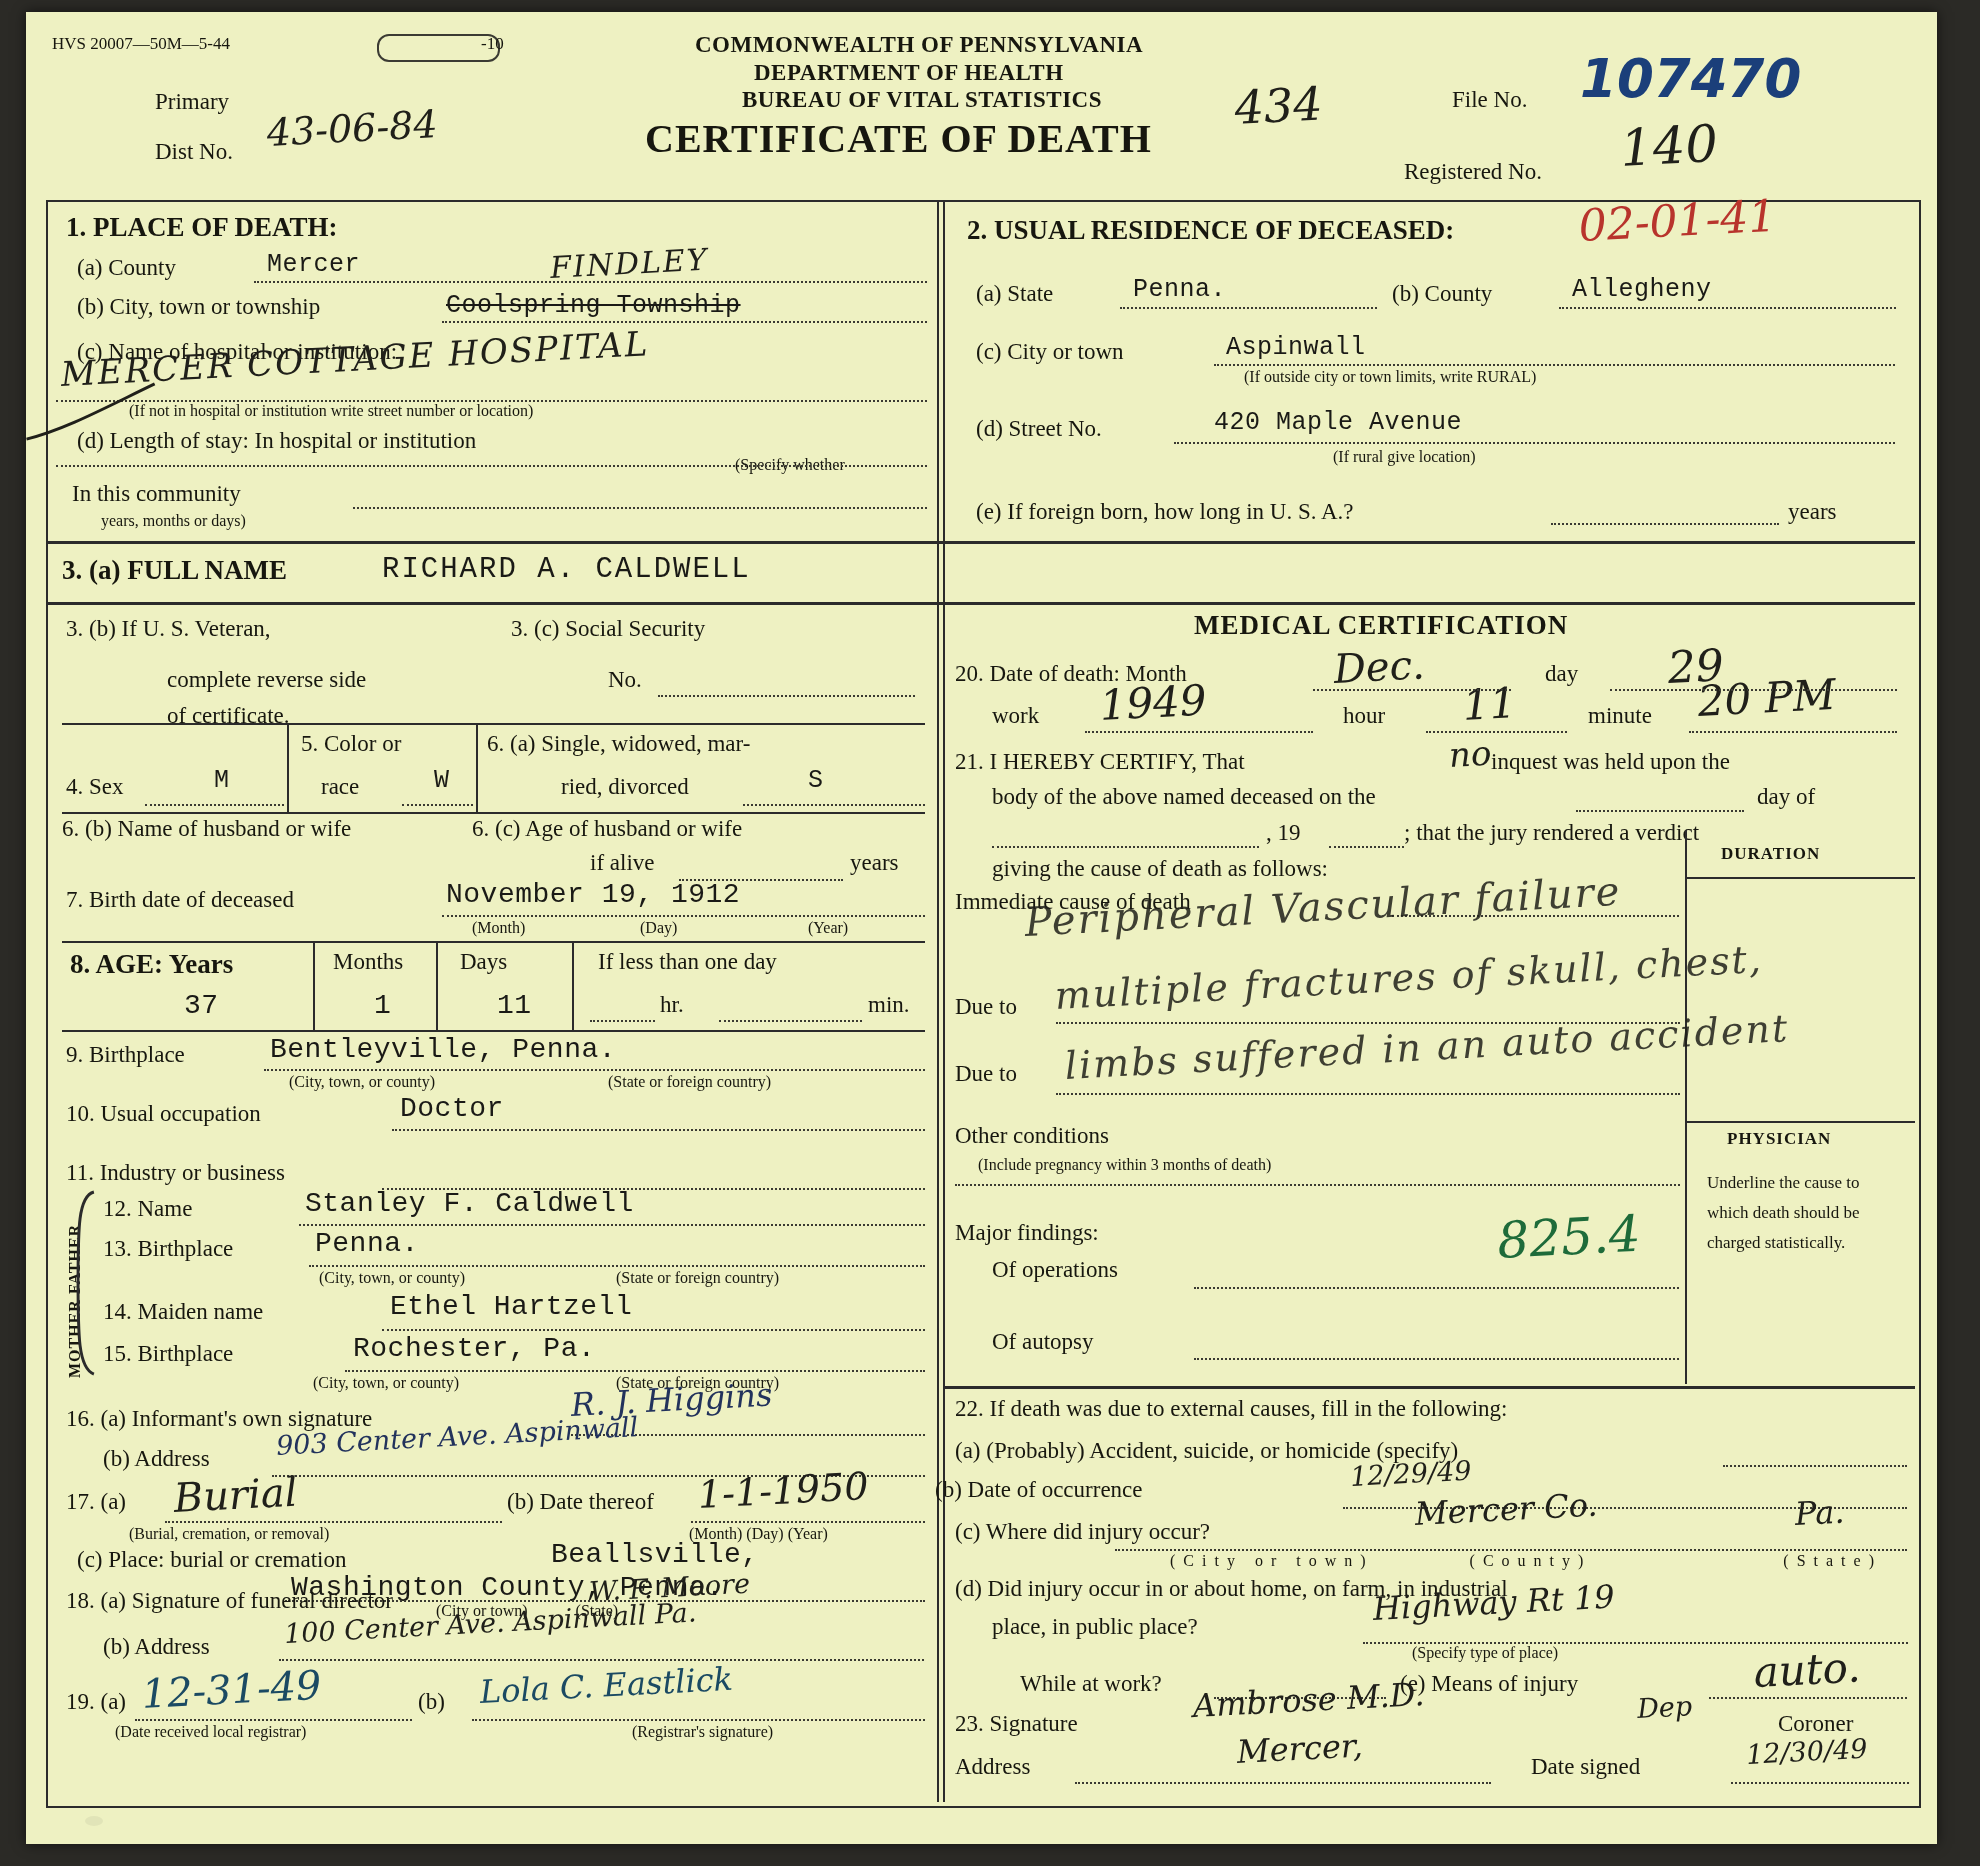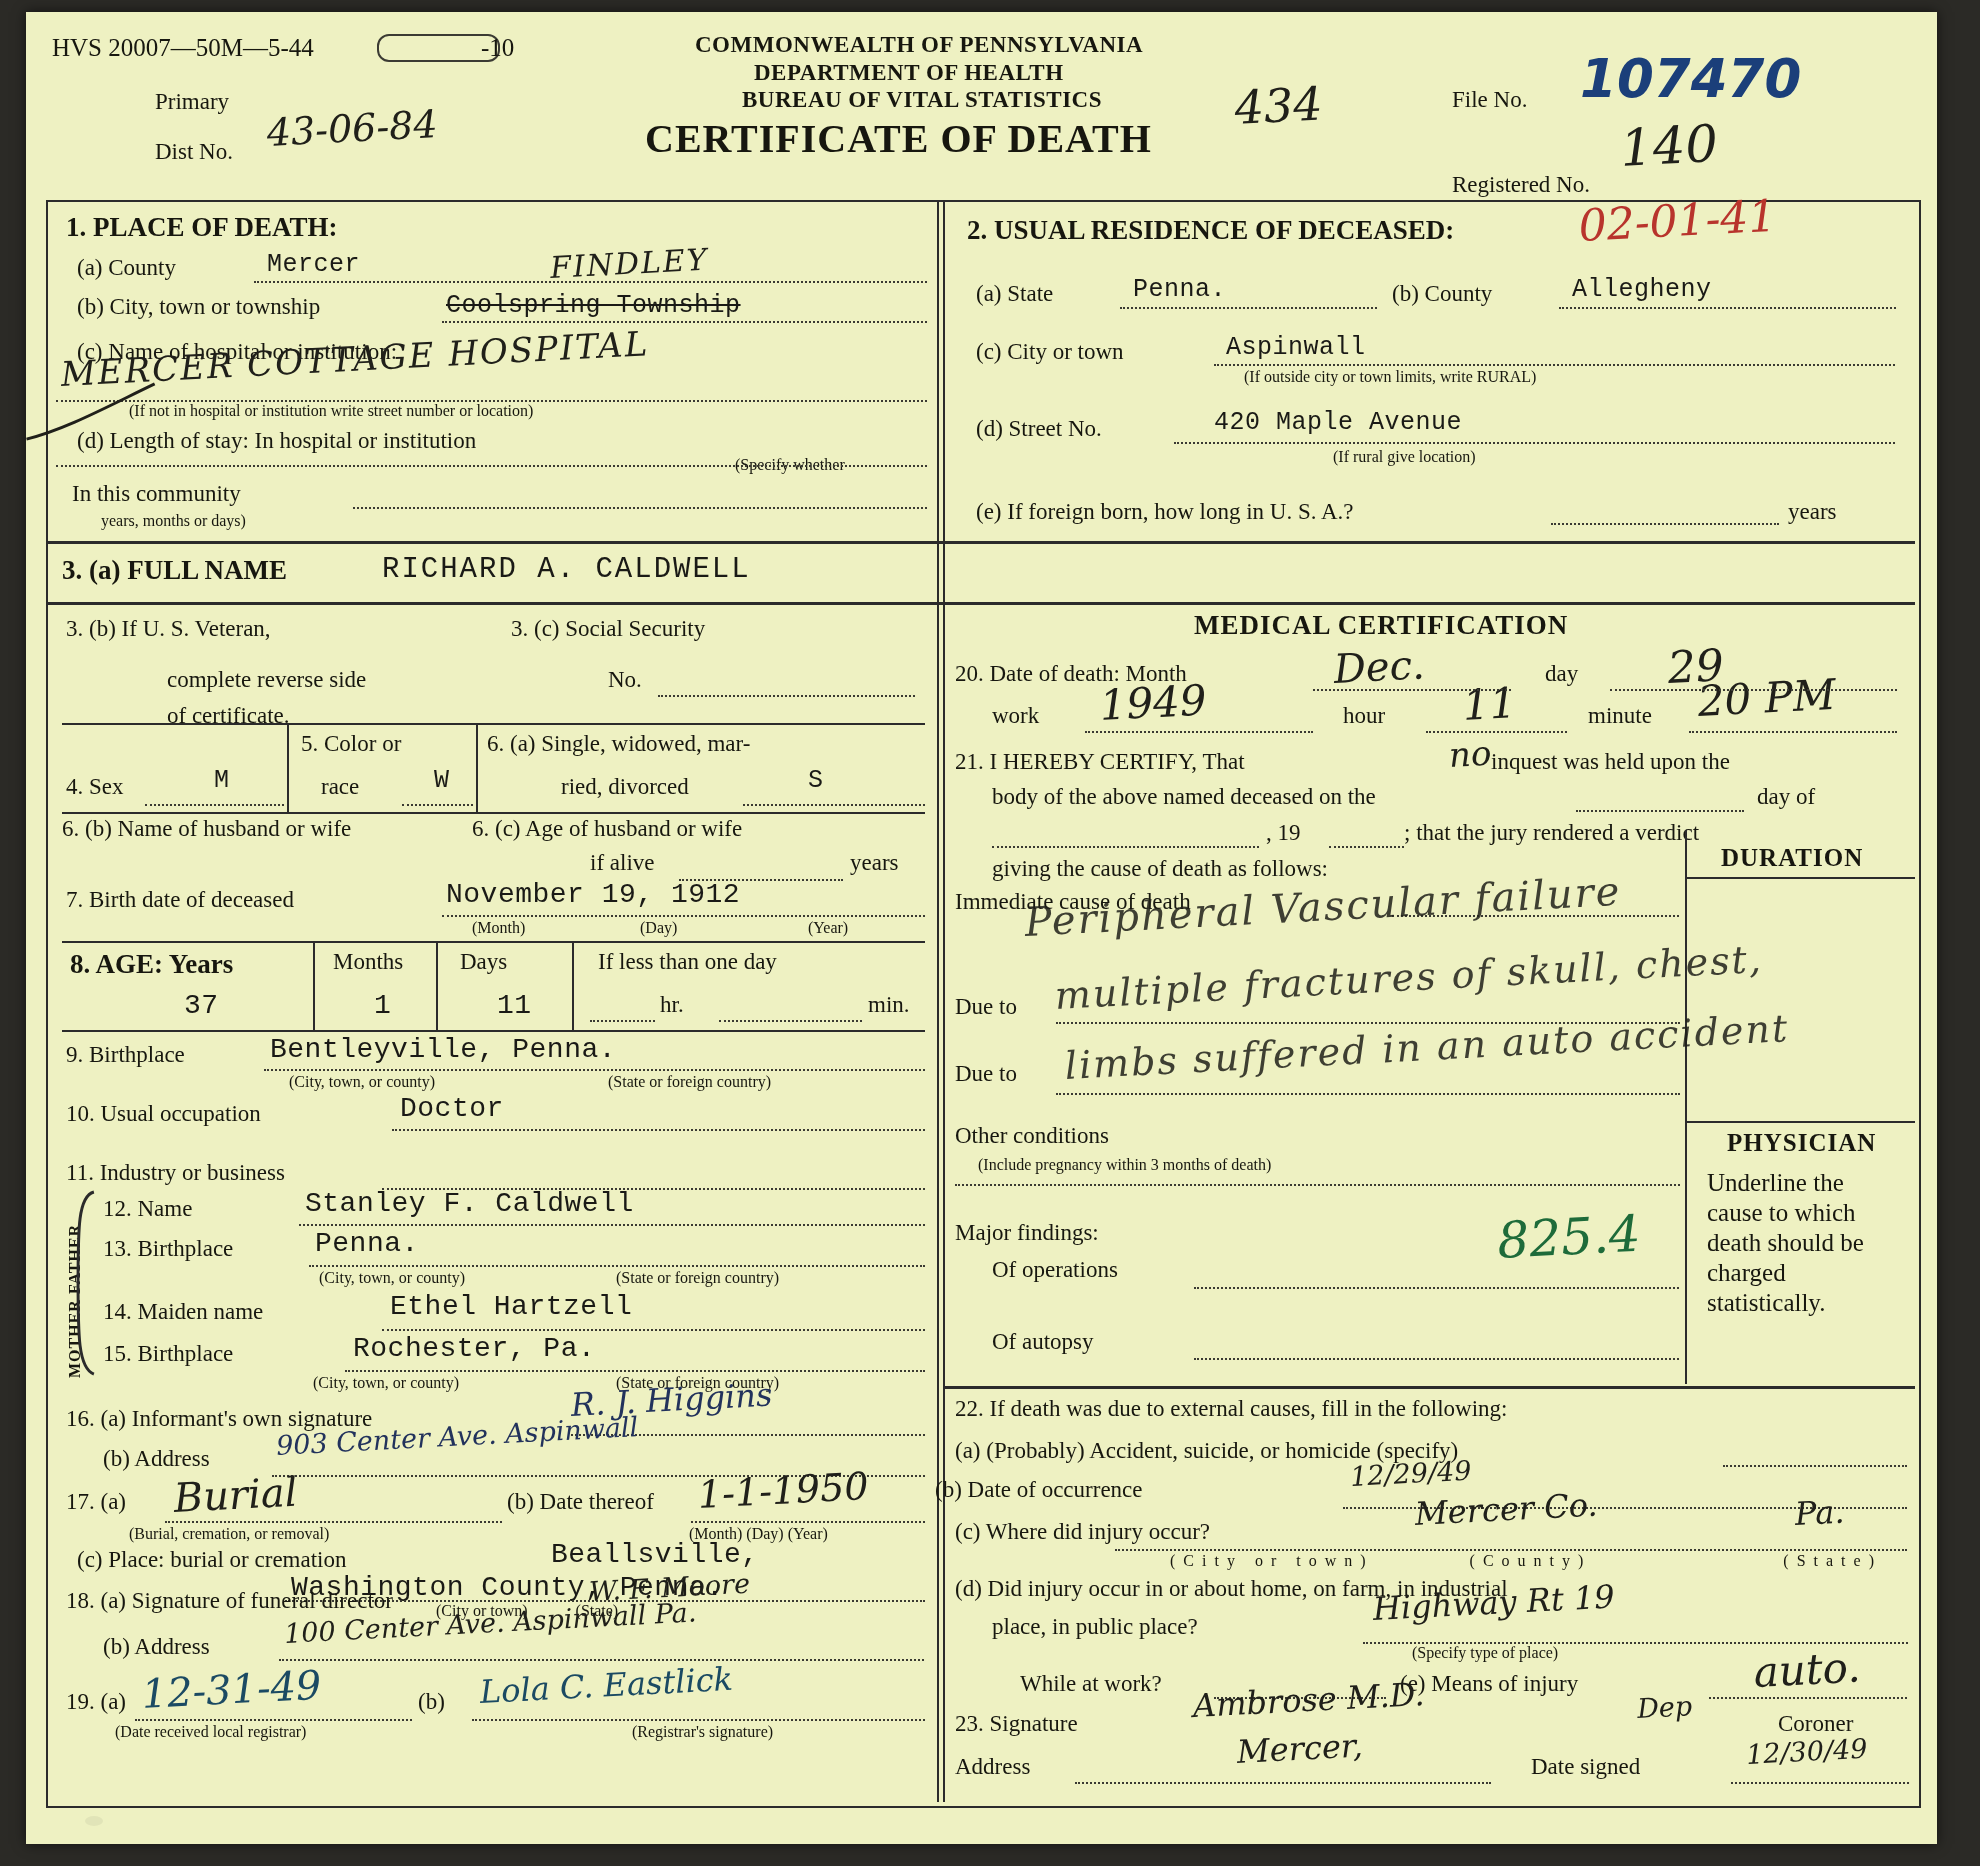--- a/index.html
+++ b/index.html
@@ -4,21 +4,21 @@
 <style>
   html,body{margin:0;padding:0;background:#23231f;}
   body{font-family:"Liberation Serif", serif;}
   .page{position:relative;width:1980px;height:1866px;background:#2b2a26;overflow:hidden;}
   .cert{position:absolute;left:26px;top:12px;width:1911px;height:1832px;background:#eef1c2;
         box-shadow:0 0 12px rgba(0,0,0,.6);}
   
   .t{position:absolute;white-space:pre;color:#17170f;}
   .b{font-weight:bold;}
   .tiny{font-size:16px;}
-  .sm{font-size:25px;}
+  .sm{font-size:17px;}
   .md{font-size:23px;}
   .lg{font-size:27px;}
   .xxl{font-size:40px;}
   
   .tw{font-family:"Liberation Mono", monospace;font-size:25px;letter-spacing:0.5px;color:#1a1a16;}
   
   .hw{font-family:"DejaVu Serif", serif;font-style:italic;color:#1d2a4a;}
   .hw.blue{color:#22325c;}
   .hw.dark{color:#20201a;}
   .hw.red{color:#b8342c;}
@@ -54,21 +54,21 @@
   <div class="t xxl b" style="left:619px;top:103px;letter-spacing:1px;">CERTIFICATE OF DEATH</div>
 
   <div class="t md" style="left:129px;top:77px;">Primary</div>
   <div class="t md" style="left:129px;top:127px;">Dist No.</div>
   <div class="t hw dark hw1 cursive" style="left:242px;top:99px;">43-06-84</div>
 
   <div class="t hw dark hw1 cursive" style="left:1210px;top:69px;font-size:46px;">434</div>
 
   <div class="t md" style="left:1426px;top:75px;">File No.</div>
   <div class="t stamp" style="left:1554px;top:36px;font-size:53px;">107470</div>
-  <div class="t md" style="left:1426px;top:147px;margin-top:13px;">Registered No.</div>
+  <div class="t md" style="left:1378px;top:147px;">Registered No.</div>
   <div class="t hw dark cursive" style="left:1596px;top:107px;font-size:51px;">140</div>
 
   <div class="box" style="left:20px;top:188px;width:1871px;height:1604px;"></div>
 
   <div class="vline" style="left:911px;top:190px;height:1600px;"></div>
   <div class="vline" style="left:917px;top:190px;height:1600px;"></div>
 
   <div class="hline3" style="left:22px;top:529px;width:1867px;"></div>
 
   <div class="hline3" style="left:22px;top:590px;width:1867px;"></div>

